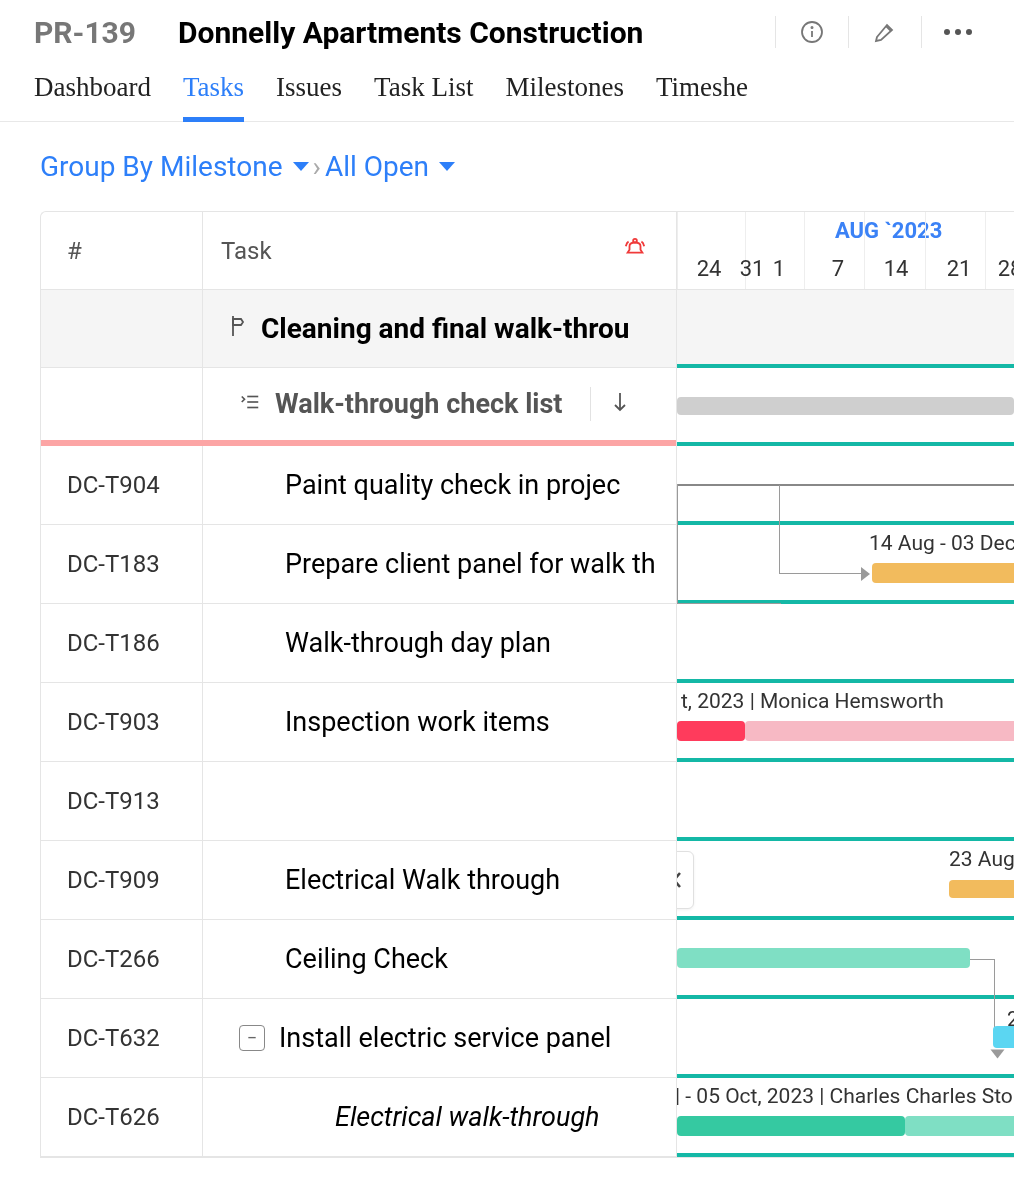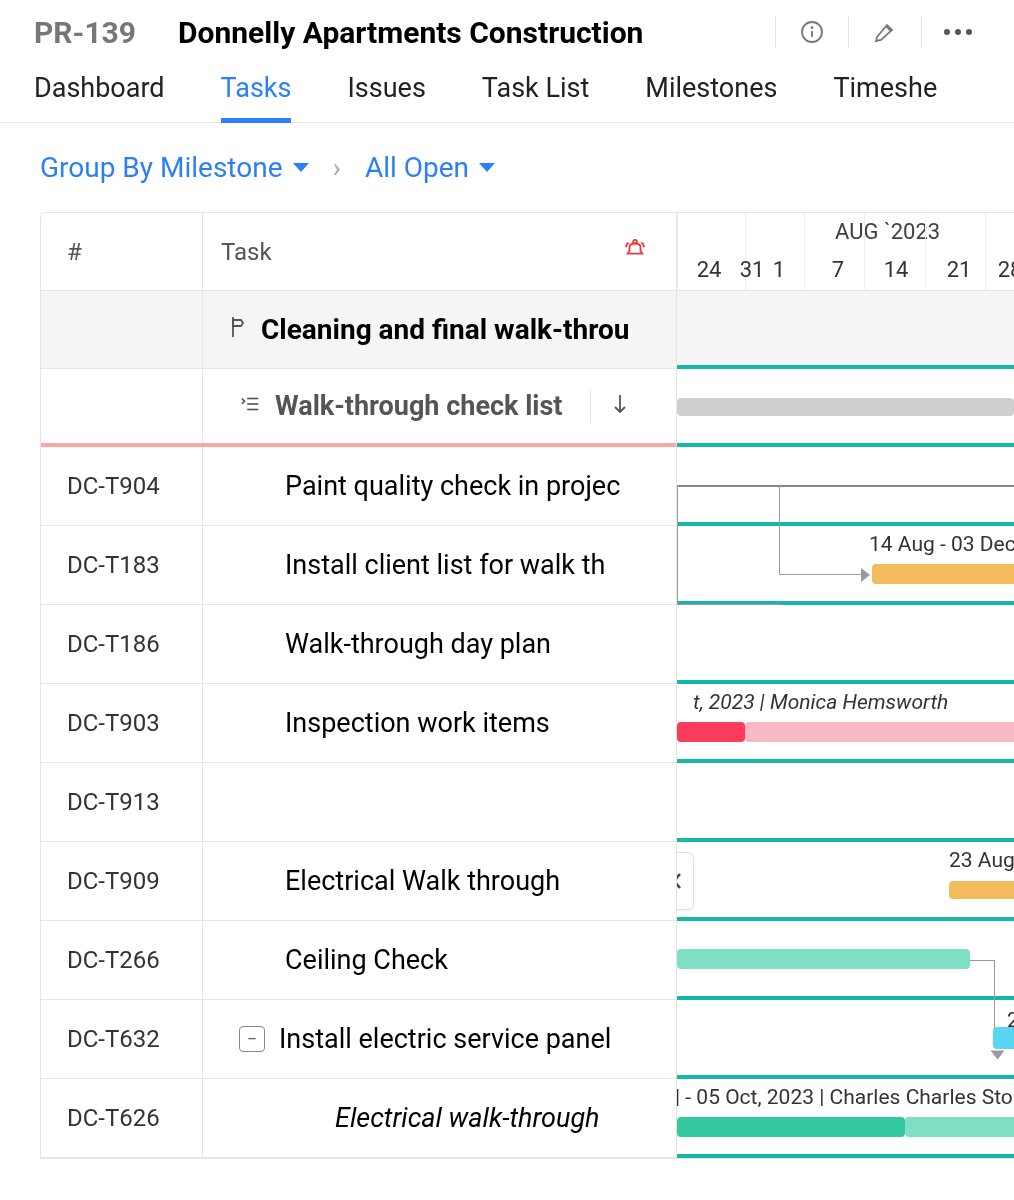--- a/index.html
+++ b/index.html
@@ -48,23 +48,24 @@
   }
   .hdr-icon svg { width: 24px; height: 24px; stroke: currentColor; fill: none; stroke-width: 1.8; }
   .ellipsis-dots { display: flex; gap: 5px; }
   .ellipsis-dots span {
     width: 6px; height: 6px; border-radius: 50%; background: #555;
   }
 
   
   .tabs {
     display: flex;
-    gap: 56px;
+    gap: 32px;
     padding: 14px 46px 0 34px;
     border-bottom: 1px solid #e8e8e8;
+    font-family: Liberation Serif, serif;
   }
   .tab {
     font-size: 27px;
     color: #222;
     padding-bottom: 18px;
     cursor: pointer;
     position: relative;
   }
   .tab.active {
     color: #2d7ff9;
@@ -74,21 +75,21 @@
     position: absolute;
     left: 0; right: 0; bottom: -1px;
     height: 5px;
     background: #2d7ff9;
   }
 
   
   .filterbar {
     display: flex;
     align-items: center;
-    gap: 24px;
+    gap: 4px;
     padding: 28px 40px;
   }
   .filter-pill {
     color: #2d7ff9;
     font-size: 28px;
     display: inline-flex;
     align-items: center;
     gap: 10px;
     cursor: pointer;
   }
@@ -161,21 +162,21 @@
     border-bottom: 1px solid #e5e5e5;
     background: #f5f5f5;
   }
   .group-row .col-id { border-right: 1px solid #e5e5e5; background: #f5f5f5; }
   .group-row .col-task { font-weight: 700; font-size: 28px; color: #000; }
   .signpost svg { width: 24px; height: 24px; stroke: #555; fill: none; stroke-width: 1.8; }
 
   .tasklist-row {
     display: flex;
     height: 78px;
-    border-bottom: 4px solid #fca5a5;
+    border-bottom: 6px solid #fca5a5;
   }
   .tasklist-row .col-id { }
   .tasklist-row .col-task { font-weight: 700; font-size: 27px; gap: 14px; padding-left: 36px; }
   .list-icon svg { width: 22px; height: 22px; stroke: #555; fill: none; stroke-width: 1.8; }
   .mini-vdiv { width: 1px; height: 34px; background: #e2e2e2; margin-left: 14px; }
   .down-arrow-icon svg { width: 14px; height: 22px; stroke: #555; fill: none; stroke-width: 1.8; }
 
   .task-row {
     display: flex;
     height: 79px;
@@ -201,21 +202,22 @@
   
   .timeline-hdr {
     height: 78px;
     border-bottom: 1px solid #e5e5e5;
     position: relative;
   }
   .month-label {
     position: absolute;
     top: 6px;
     font-size: 22px;
-    color: #404040;
+    color: #3b82f6;
+    font-weight: bold;
   }
   .day-ticks {
     position: absolute;
     left: 0; right: 0; bottom: 0;
     height: 42px;
     display: flex;
   }
   .tick {
     position: absolute;
     bottom: 8px;
@@ -408,21 +410,21 @@
         </span>
       </div>
     </div>
 
     <div class="task-row">
       <div class="col-id">DC-T904</div>
       <div class="col-task">Paint quality check in projec</div>
     </div>
     <div class="task-row">
       <div class="col-id">DC-T183</div>
-      <div class="col-task">Install client list for walk th</div>
+      <div class="col-task">Prepare client panel for walk th</div>
     </div>
     <div class="task-row">
       <div class="col-id">DC-T186</div>
       <div class="col-task">Walk-through day plan</div>
     </div>
     <div class="task-row">
       <div class="col-id">DC-T903</div>
       <div class="col-task">Inspection work items</div>
     </div>
     <div class="task-row">
@@ -487,21 +489,21 @@
         <div class="dep-line" style="left:102px; top:-40px; width:1px; height:88px;"></div>
         <div class="dep-line" style="left:102px; top:48px; width:84px; height:1px; border-bottom:none; border-left:none; border-top:1.5px solid #9a9a9a;"></div>
         <div class="arrow-tip" style="left:184px; top:42px;"></div>
       </div>
 
       <div class="gantt-row">
         <div class="dep-line" style="left:0px; top:-120px; width:104px; height:120px; border-bottom:1.5px solid #9a9a9a;"></div>
       </div>
 
       <div class="gantt-row">
-        <span class="bar-label" style="left:16px; top:6px;font-style:italic;">t, 2023 | Monica Hemsworth</span>
+        <span class="bar-label" style="left:4px; top:6px;">t, 2023 | Monica Hemsworth</span>
         <div class="bar bar-red" style="left:0; width:68px; top:48px;"></div>
         <div class="bar bar-red-light" style="left:68px; width:310px; top:48px;"></div>
       </div>
 
       <div class="gantt-row"></div>
 
       <div class="gantt-row">
         <span class="bar-label" style="left:272px; top:6px;">23 Aug</span>
         <div class="bar bar-orange-light" style="left:272px; width:106px; top:48px;"></div>
         <div class="collapse-handle" style="top:10px;">

